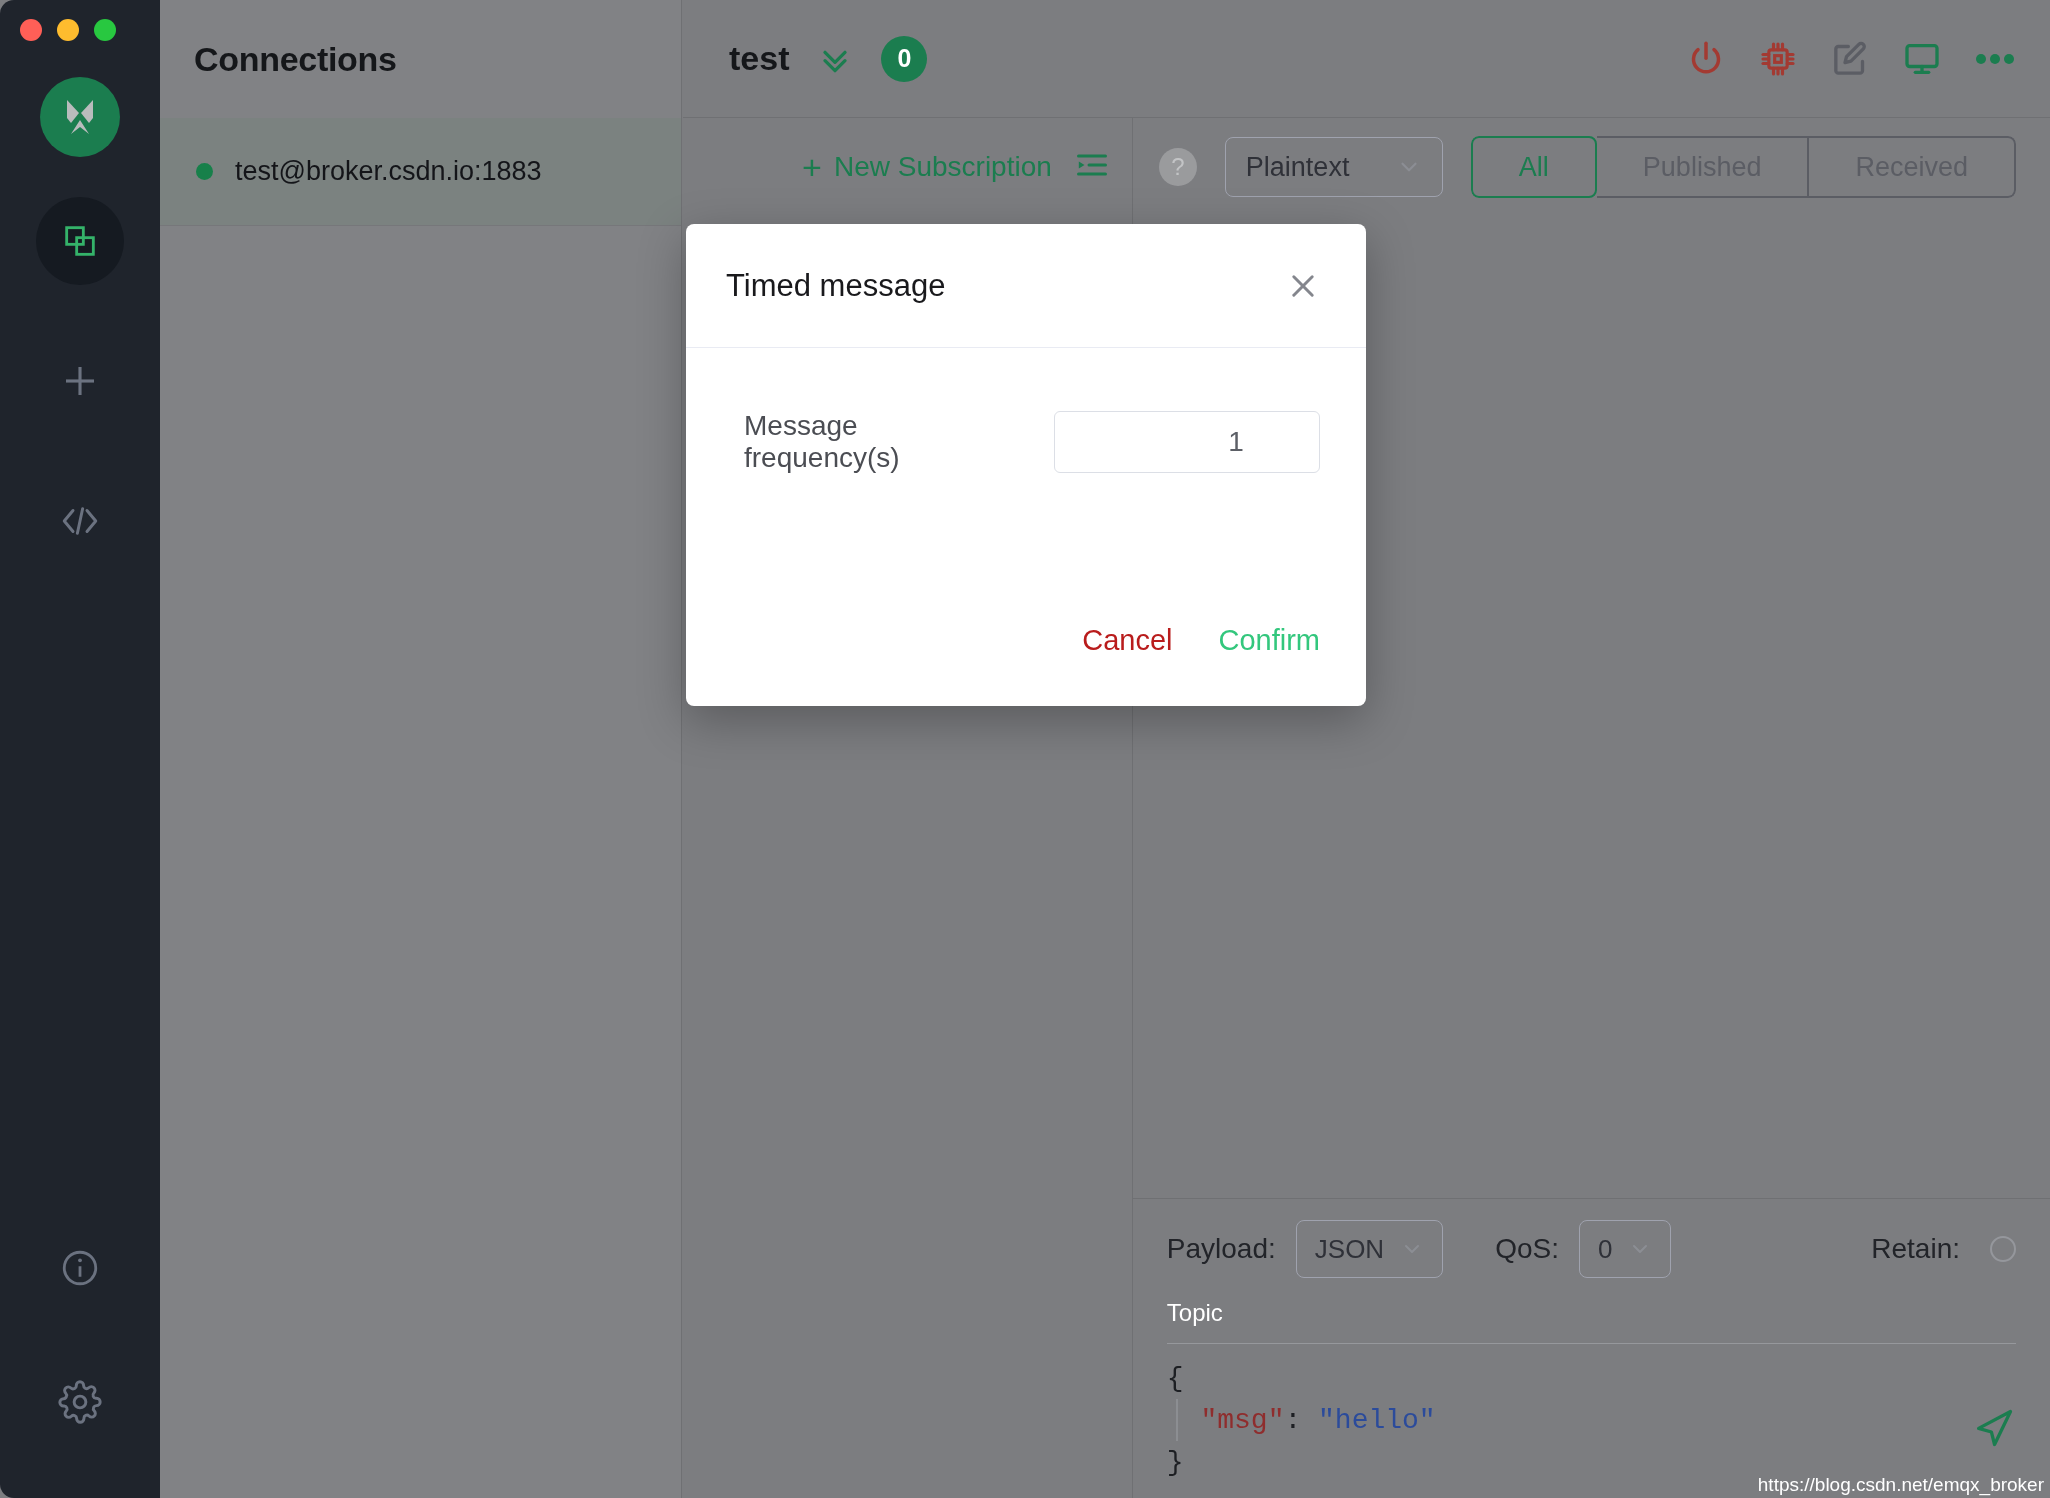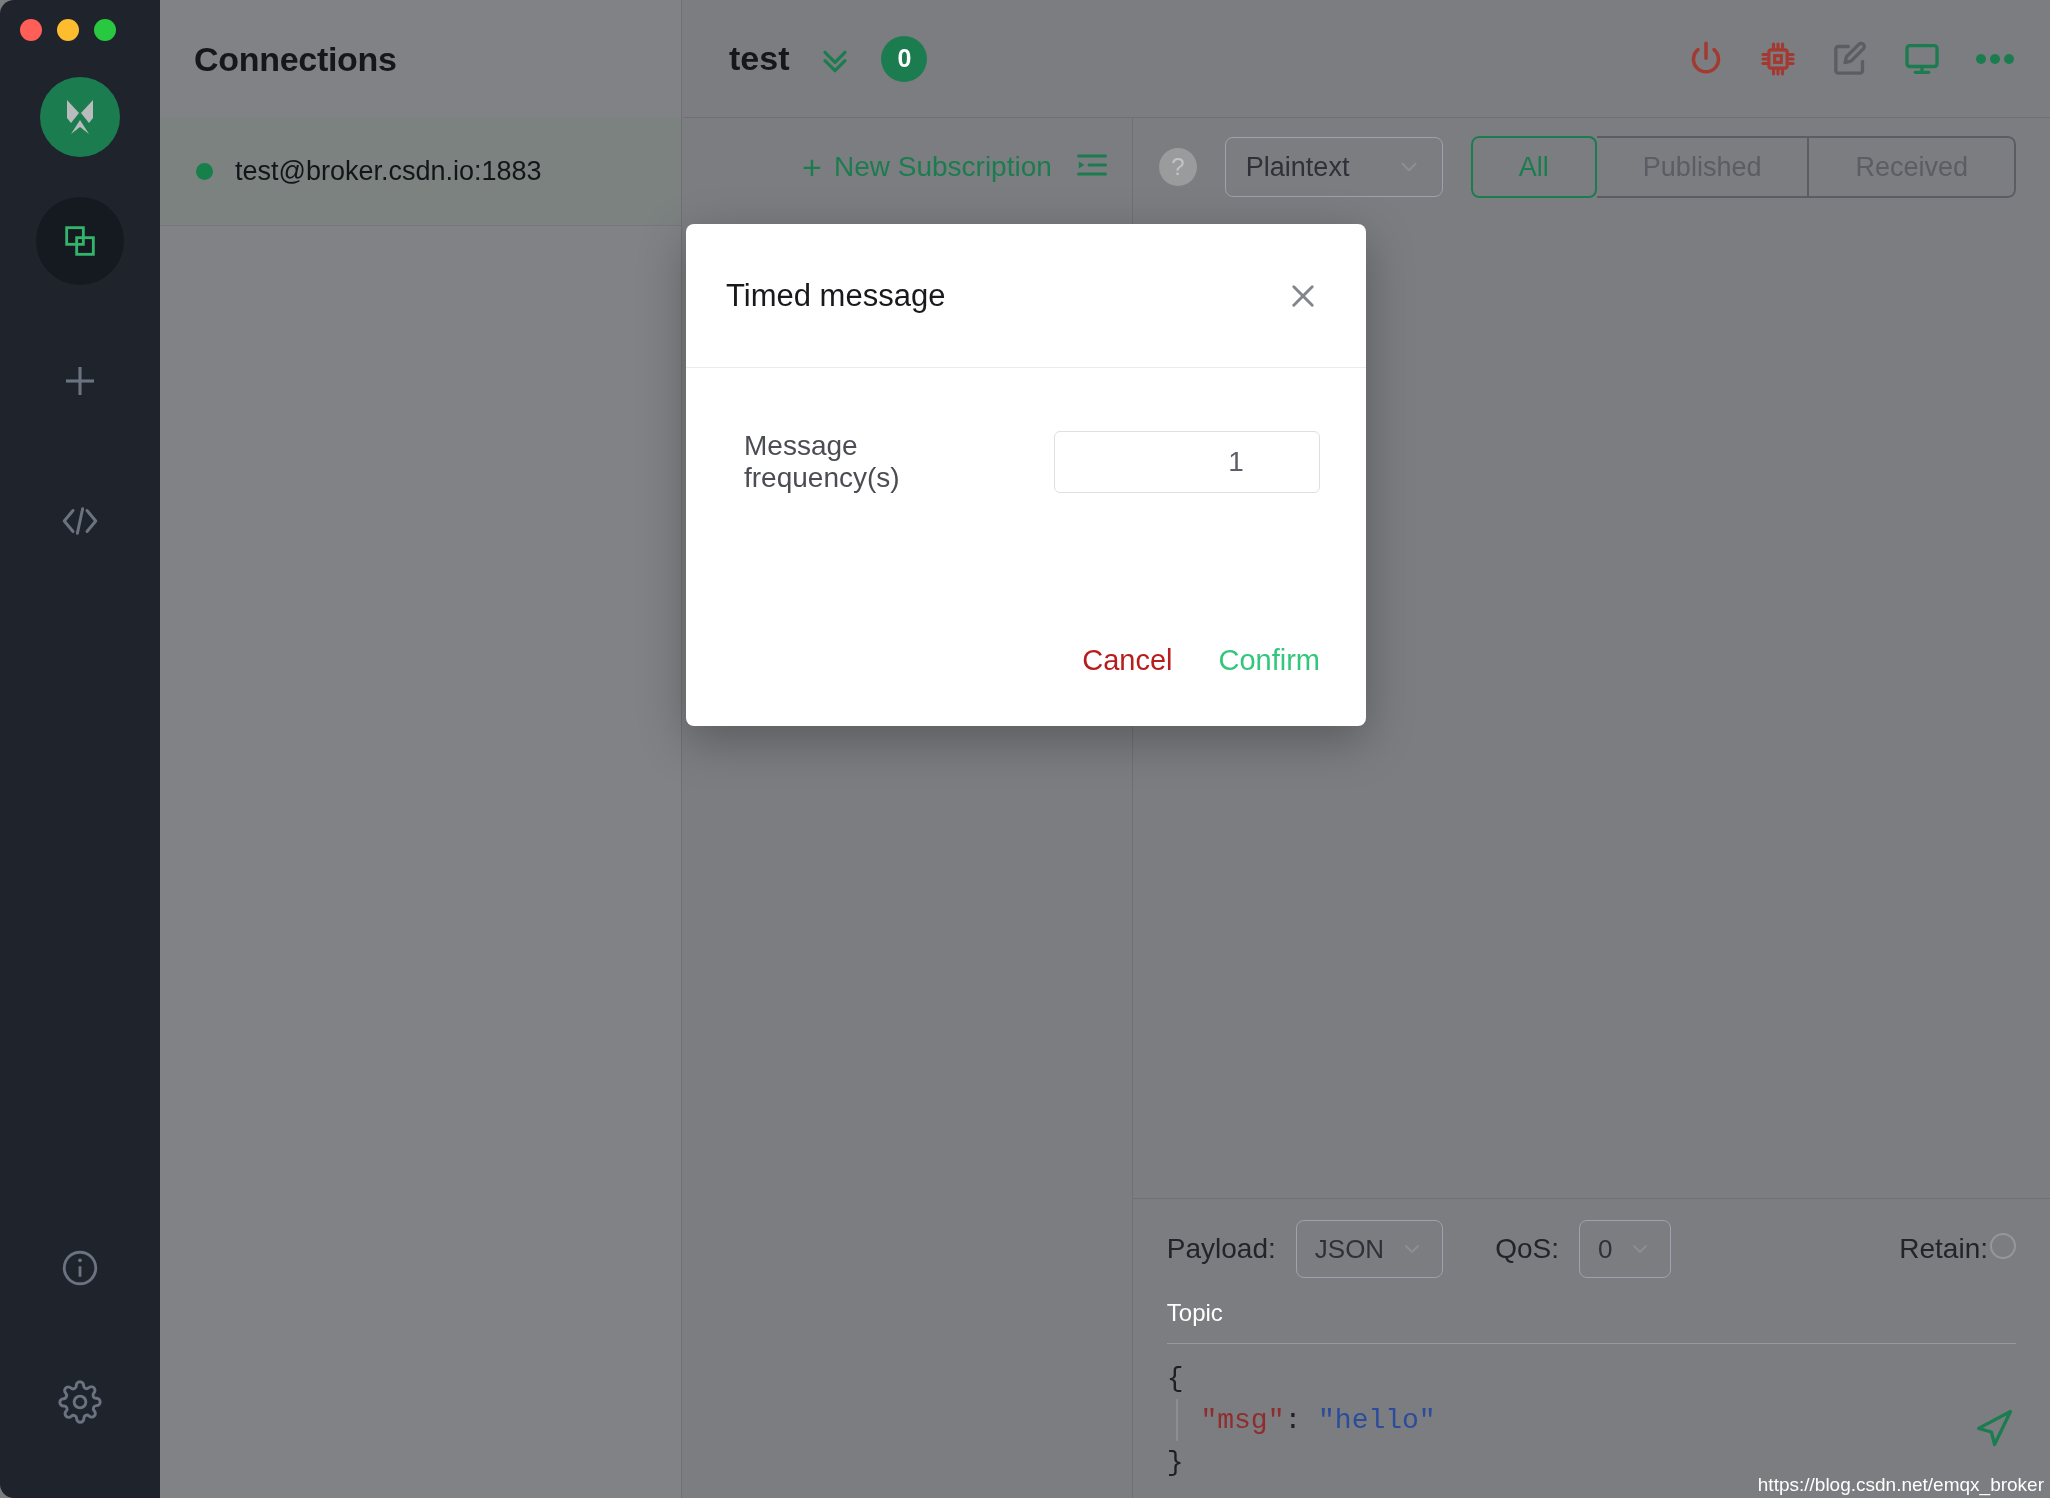--- a/index.html
+++ b/index.html
@@ -197,21 +197,21 @@
   .composer-row {
     display: flex; align-items: center; gap: 20px;
     height: 100px;
   }
   .composer-label { font-size: 28px; color: #222429; }
   .small-select {
     height: 58px; border: 1px solid #9fa2ae; border-radius: 8px;
     display: flex; align-items: center; gap: 16px;
     padding: 0 18px; font-size: 26px; color: #2f3138;
   }
-  .retain-wrap { margin-left: auto; display: flex; gap: 2px; }
+  .retain-wrap { margin-left: auto; display: flex; align-items: center; gap: 30px; }
   .retain-box {
     width: 26px; height: 26px; border-radius: 50%;
     border: 2px solid #95979c;
   }
   .topic-field {
     font-size: 24px; color: #ffffff;
     padding-bottom: 16px;
     border-bottom: 1px solid #96989c;
   }
   .payload-editor {
@@ -246,21 +246,21 @@
   .modal {
     position: absolute;
     left: 686px; top: 224px;
     width: 680px;
     background: #ffffff;
     border-radius: 8px;
     box-shadow: 0 14px 48px rgba(0,0,0,0.28);
     overflow: hidden;
   }
   .modal-header {
-    height: 144px;
+    height: 124px;
     display: flex; align-items: center;
     padding: 0 46px 0 40px;
     border-bottom: 1px solid #e9ebf3;
   }
   .modal-title { font-size: 31px; color: #19191c; }
   .modal-close {
     margin-left: auto; color: #84868d;
     display: flex; align-items: center; justify-content: center;
   }
   .modal-body {

